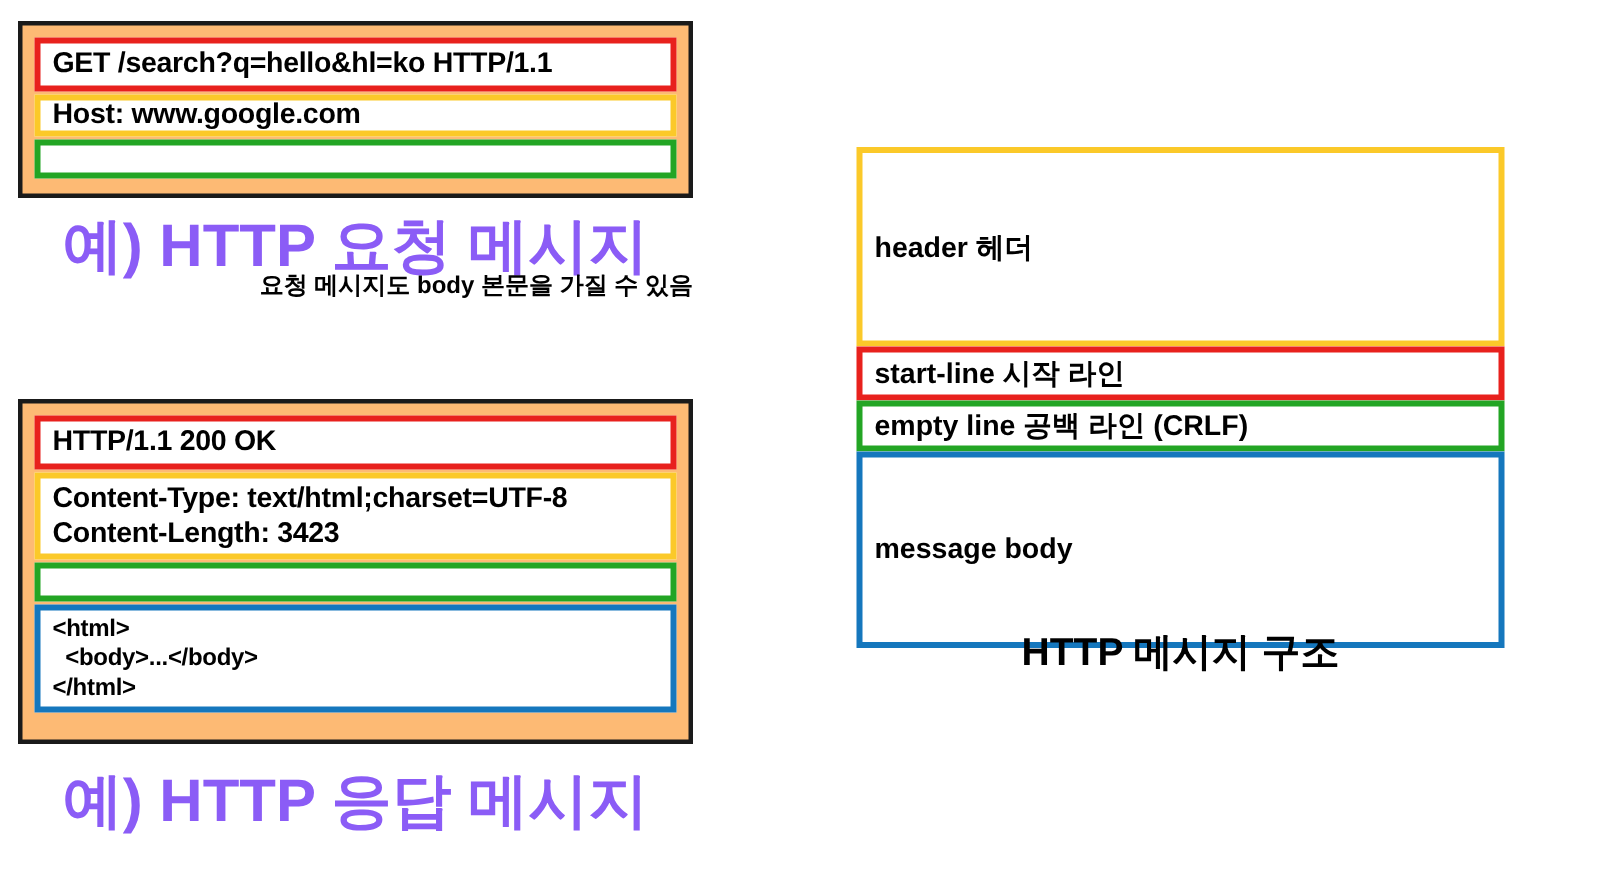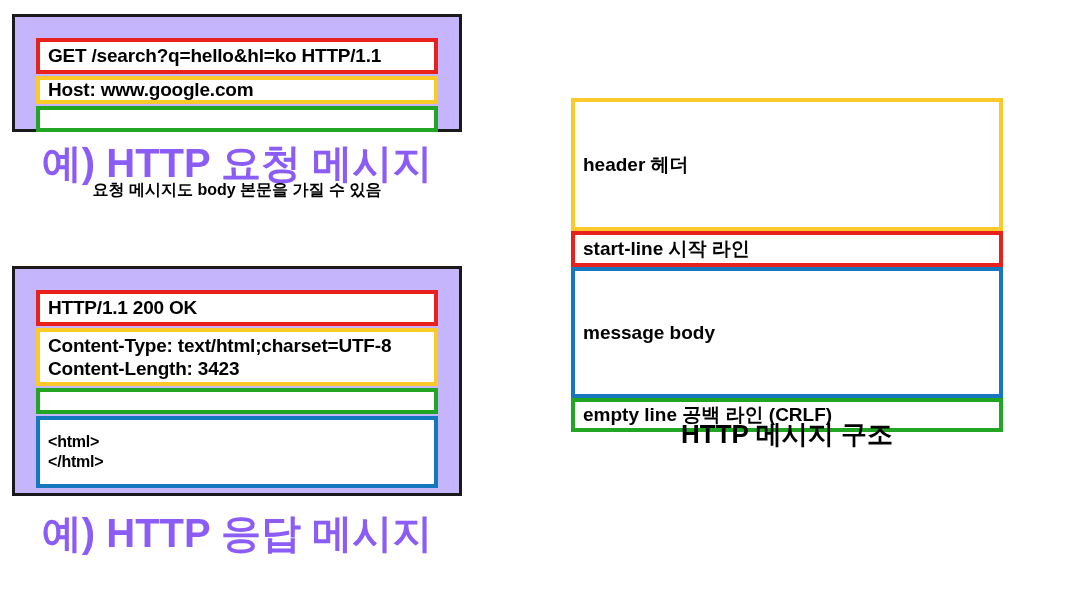--- a/index.html
+++ b/index.html
@@ -13,24 +13,24 @@
     position: relative;
     overflow: hidden;
     font-family: "Liberation Sans", sans-serif;
     color: #000000;
     -webkit-font-smoothing: antialiased;
   }
 
   
   .frame {
     position: absolute;
-    background: #c4b5fd;
+    background: #fdba74;
     border: 3px solid #1a1a1a;
     box-sizing: border-box;
-    padding: 21px;
+    padding: 8px;
   }
 
   
   .row {
     box-sizing: border-box;
     background: #ffffff;
     display: flex;
     flex-direction: column;
     justify-content: center;
     overflow: hidden;
@@ -74,21 +74,21 @@
     text-align: center;
     font-size: 40px;
     font-weight: 700;
     color: #8b5cf6;
     white-space: nowrap;
   }
   .caption-sub {
     position: absolute;
     width: 450px;
     left: 12px;
-    text-align: center;
+    text-align: right;
     font-size: 16px;
     font-weight: 700;
     color: #000000;
     white-space: nowrap;
   }
   #request-caption     { top: 136px; }
   #request-subcaption  { top: 180px; }
   #response-caption    { top: 506px; }
 
   
@@ -159,40 +159,41 @@
     <span class="line">Content-Type: text/html;charset=UTF-8</span>
     <span class="line">Content-Length: 3423</span>
   </div>
 
   <div class="row left-row b-green" id="response-empty">
     <span class="line"></span>
   </div>
 
   <div class="row left-row b-blue" id="response-body">
     <span class="line">&lt;html&gt;</span>
+    <span class="line">  &lt;body&gt;...&lt;/body&gt;</span>
     <span class="line">&lt;/html&gt;</span>
   </div>
 
 </div>
 
 <div class="caption-main" id="response-caption">예) HTTP 응답 메시지</div>
 
 <div id="structure">
 
   <div class="struct-row" id="struct-header">
     <span class="line">header 헤더</span>
   </div>
 
   <div class="struct-row" id="struct-start">
     <span class="line">start-line 시작 라인</span>
   </div>
 
+  <div class="struct-row" id="struct-empty">
+    <span class="line">empty line 공백 라인 (CRLF)</span>
+  </div>
+
   <div class="struct-row" id="struct-body">
     <span class="line">message body</span>
-  </div>
-
-  <div class="struct-row" id="struct-empty">
-    <span class="line">empty line 공백 라인 (CRLF)</span>
   </div>
 
 </div>
 
 <div id="structure-caption">HTTP 메시지 구조</div>
 
 </body></html>

